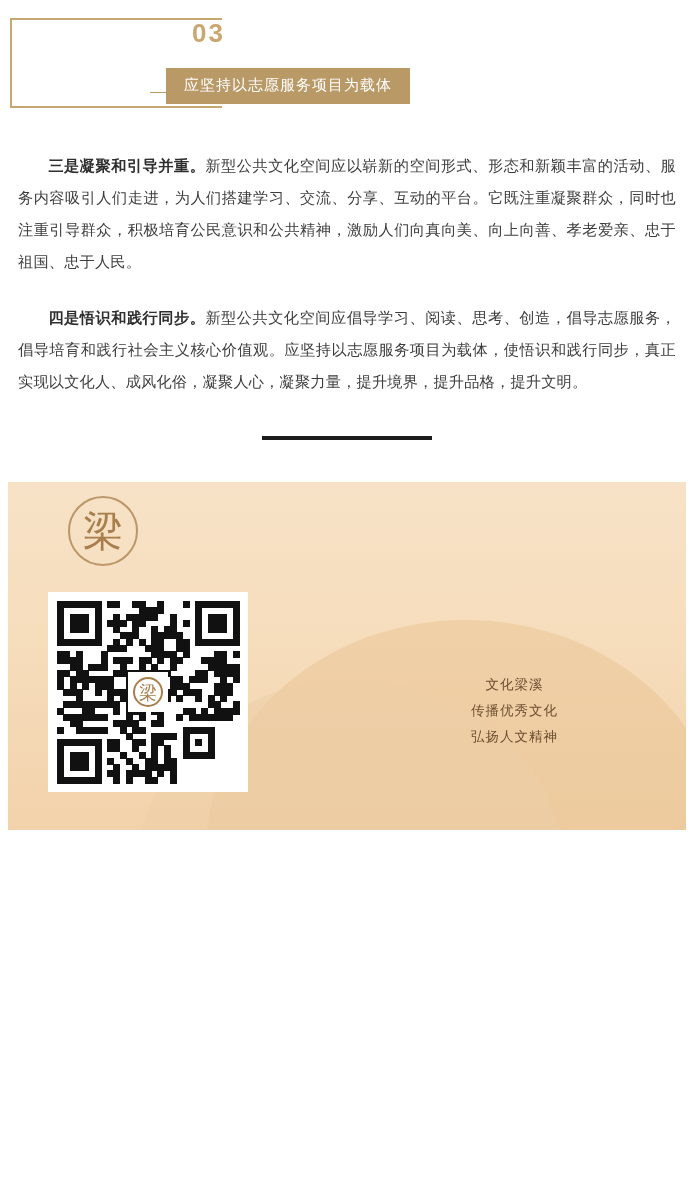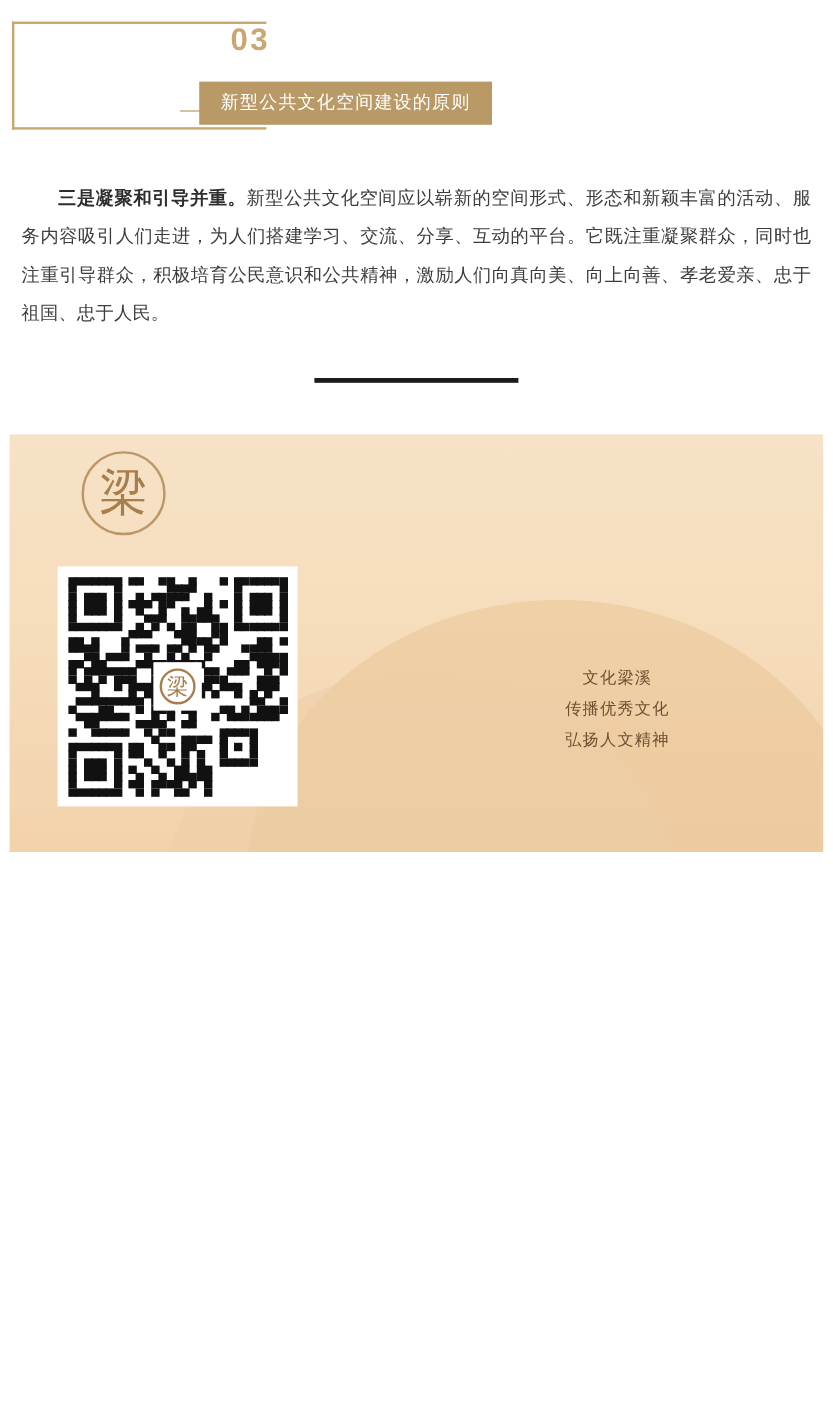--- a/index.html
+++ b/index.html
@@ -209,25 +209,26 @@
     letter-spacing: 1px;
   }
 </style>
 </head>
 <body>
 
 <div class="header">
   <div class="header-frame"></div>
   <div class="section-number">03</div>
   <div class="ribbon-line"></div>
-  <div class="title-ribbon">新型公共文化空间建设的原则</div>
+  <div class="title-ribbon">应坚持以志愿服务项目为载体</div>
 </div>
 
 <div class="article">
   <p class="para"><b>三是凝聚和引导并重。</b><span>新型公共文化空间应以崭新的空间形式、形态和新颖丰富的活动、服务内容吸引人们走进，为人们搭建学习、交流、分享、互动的平台。它既注重凝聚群众，同时也注重引导群众，积极培育公民意识和公共精神，激励人们向真向美、向上向善、孝老爱亲、忠于祖国、忠于人民。</span></p>
+  <p class="para"><b>四是悟识和践行同步。</b><span>新型公共文化空间应倡导学习、阅读、思考、创造，倡导志愿服务，倡导培育和践行社会主义核心价值观。应坚持以志愿服务项目为载体，使悟识和践行同步，真正实现以文化人、成风化俗，凝聚人心，凝聚力量，提升境界，提升品格，提升文明。</span></p>
 
   <div class="divider-wrap">
     <span class="divider"></span>
   </div>
 
 </div>
 
 <div class="footer">
   <div class="footer-hill"></div>
   <div class="footer-hill2"></div>

